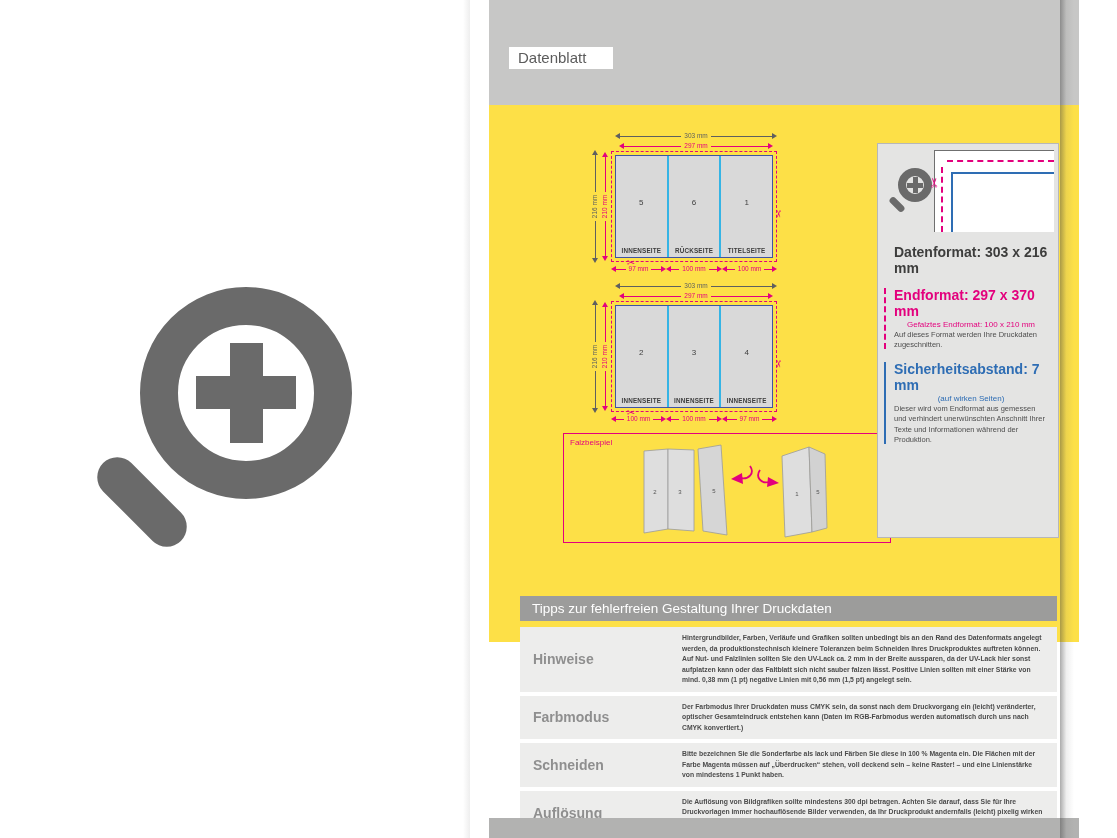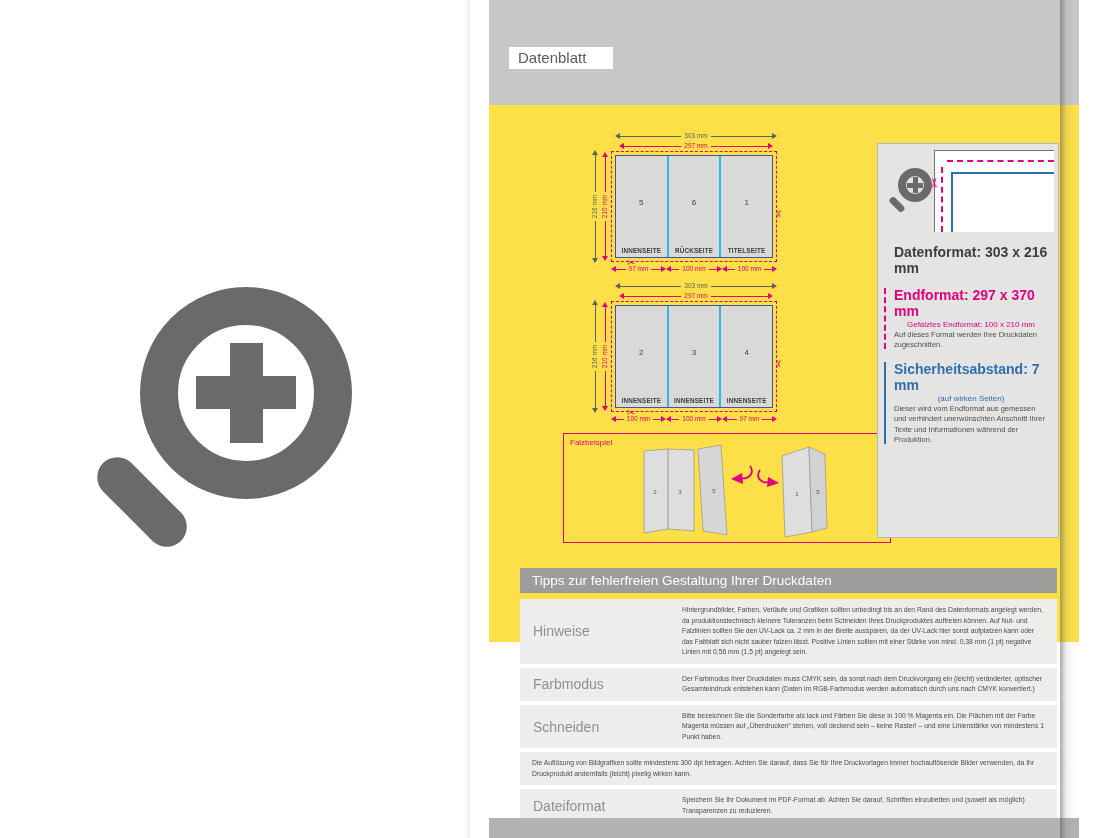--- a/index.html
+++ b/index.html
@@ -84,22 +84,22 @@
   .sec h3.c-blue{color:var(--blue);}
   .sec h3.c-cyan{color:var(--cyan);}
   .sec .sub{display:block;font-size:8px;margin-bottom:1px;text-align:center;}
   .sub.c-mag{color:var(--magenta);}
   .sub.c-blue{color:var(--blue);}
   .sec p{margin:0;font-size:7.5px;line-height:1.35;color:#4e4e4e;}
 
   
   .tips{position:absolute;left:31px;top:568px;width:537px;}
   .tips-header{height:25px;background:#9c9c9b;color:#fff;font-size:13.5px;line-height:25px;
-               padding-left:12px;margin-bottom:6px;}
-  .row{display:flex;background:#ededec;margin-bottom:4px;}
+               padding-left:12px;margin-bottom:6px;margin-top:28px;}
+  .row{display:flex;background:#ededec;margin-bottom:4px;font-weight:bold;}
   .row .rlabel{width:150px;min-width:150px;padding:6px 0 6px 13px;font-size:14px;color:#8f8f8f;
                display:flex;align-items:center;}
   .row .rtext{flex:1;padding:6px 12px;font-size:6.8px;line-height:1.55;color:#4b4b4b;
               display:flex;align-items:center;}
 </style>
 </head>
 <body>
 
 <div class="big-mag">
   <div class="ring"></div>
@@ -317,20 +317,21 @@
     </div>
     <div class="row">
       <div class="rlabel">Farbmodus</div>
       <div class="rtext">Der Farbmodus Ihrer Druckdaten muss CMYK sein, da sonst nach dem Druckvorgang ein (leicht) veränderter, optischer Gesamteindruck entstehen kann (Daten im RGB-Farbmodus werden automatisch durch uns nach CMYK konvertiert.)</div>
     </div>
     <div class="row">
       <div class="rlabel">Schneiden</div>
       <div class="rtext">Bitte bezeichnen Sie die Sonderfarbe als lack und Färben Sie diese in 100 % Magenta ein. Die Flächen mit der Farbe Magenta müssen auf „Überdrucken“ stehen, voll deckend sein – keine Raster! – und eine Linienstärke von mindestens 1 Punkt haben.</div>
     </div>
     <div class="row">
+      <div class="rlabel">Auflösung</div>
       <div class="rtext">Die Auflösung von Bildgrafiken sollte mindestens 300 dpi betragen. Achten Sie darauf, dass Sie für Ihre Druckvorlagen immer hochauflösende Bilder verwenden, da Ihr Druckprodukt andernfalls (leicht) pixelig wirken kann.</div>
     </div>
     <div class="row">
       <div class="rlabel">Dateiformat</div>
       <div class="rtext">Speichern Sie Ihr Dokument im PDF-Format ab. Achten Sie darauf, Schriften einzubetten und (soweit als möglich) Transparenzen zu reduzieren.</div>
     </div>
     <div class="row">
       <div class="rlabel">Seiten(-reihenfolge)</div>
       <div class="rtext">Senden Sie mehrseitige Dokumente chronologisch in korrekter Reihenfolge als eine einzige PDF-Datei oder benennen Sie Einzeldokumente entsprechend mit fortlaufenden Seitennummern.</div>
     </div>

